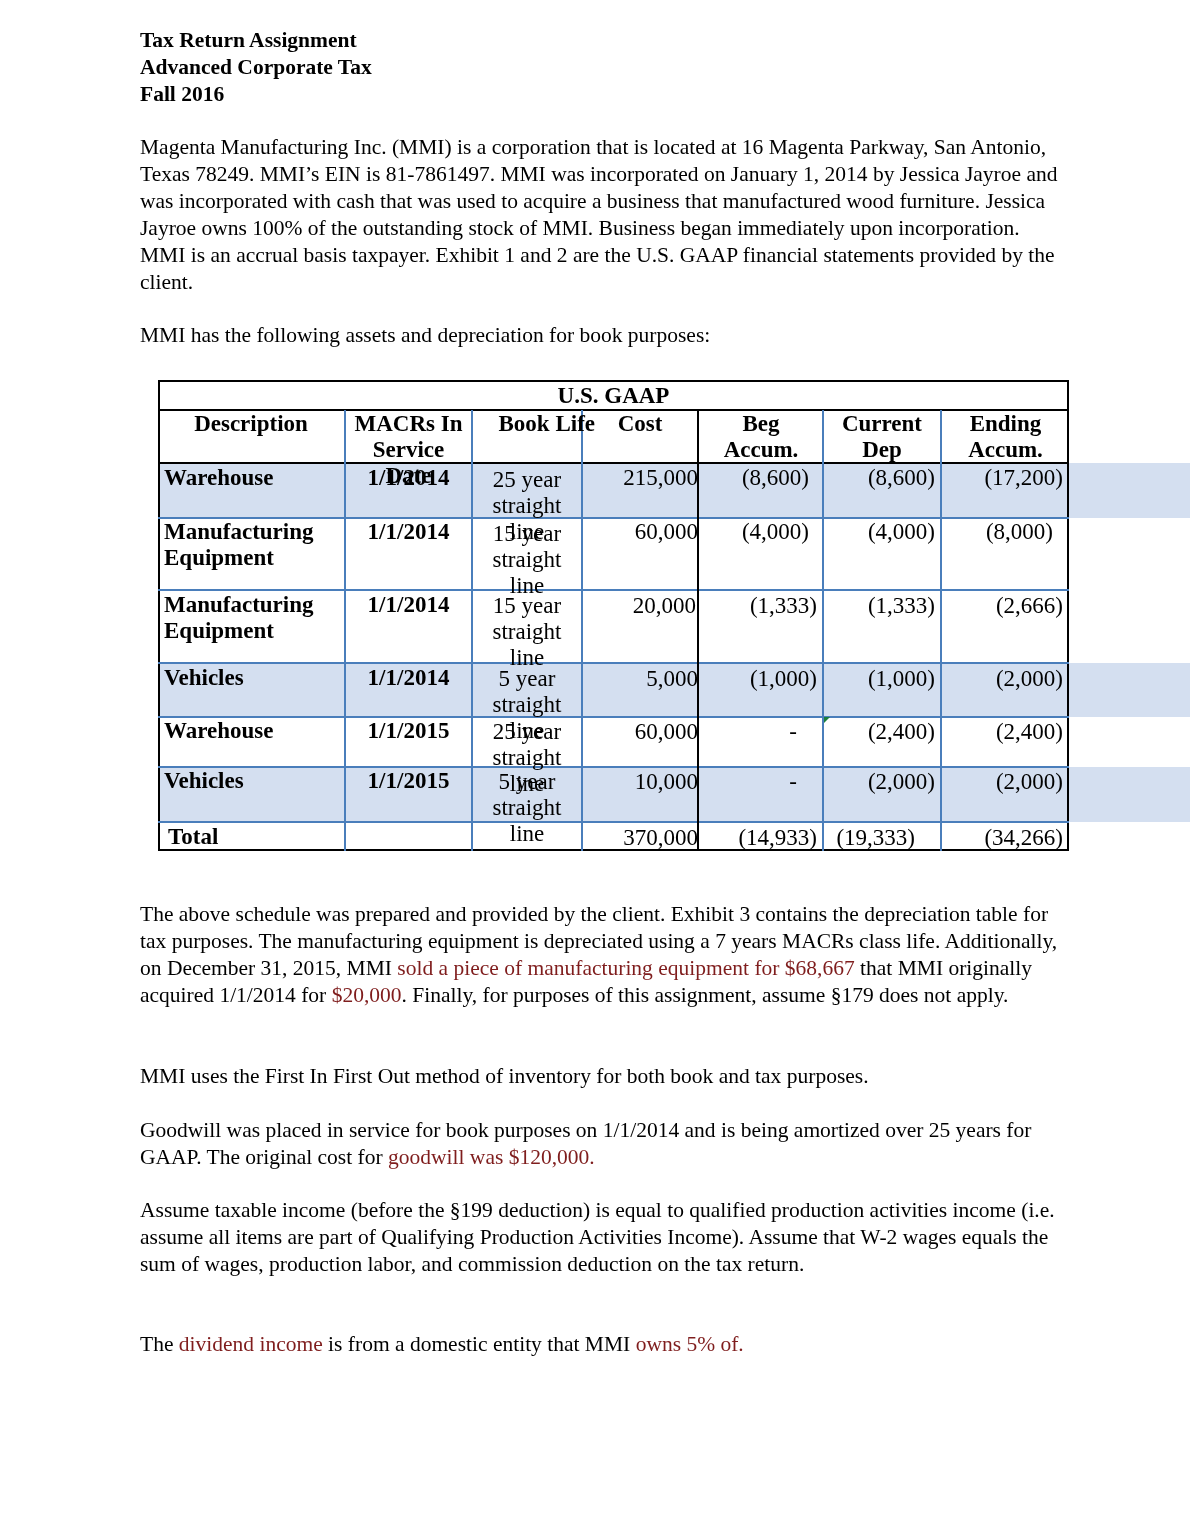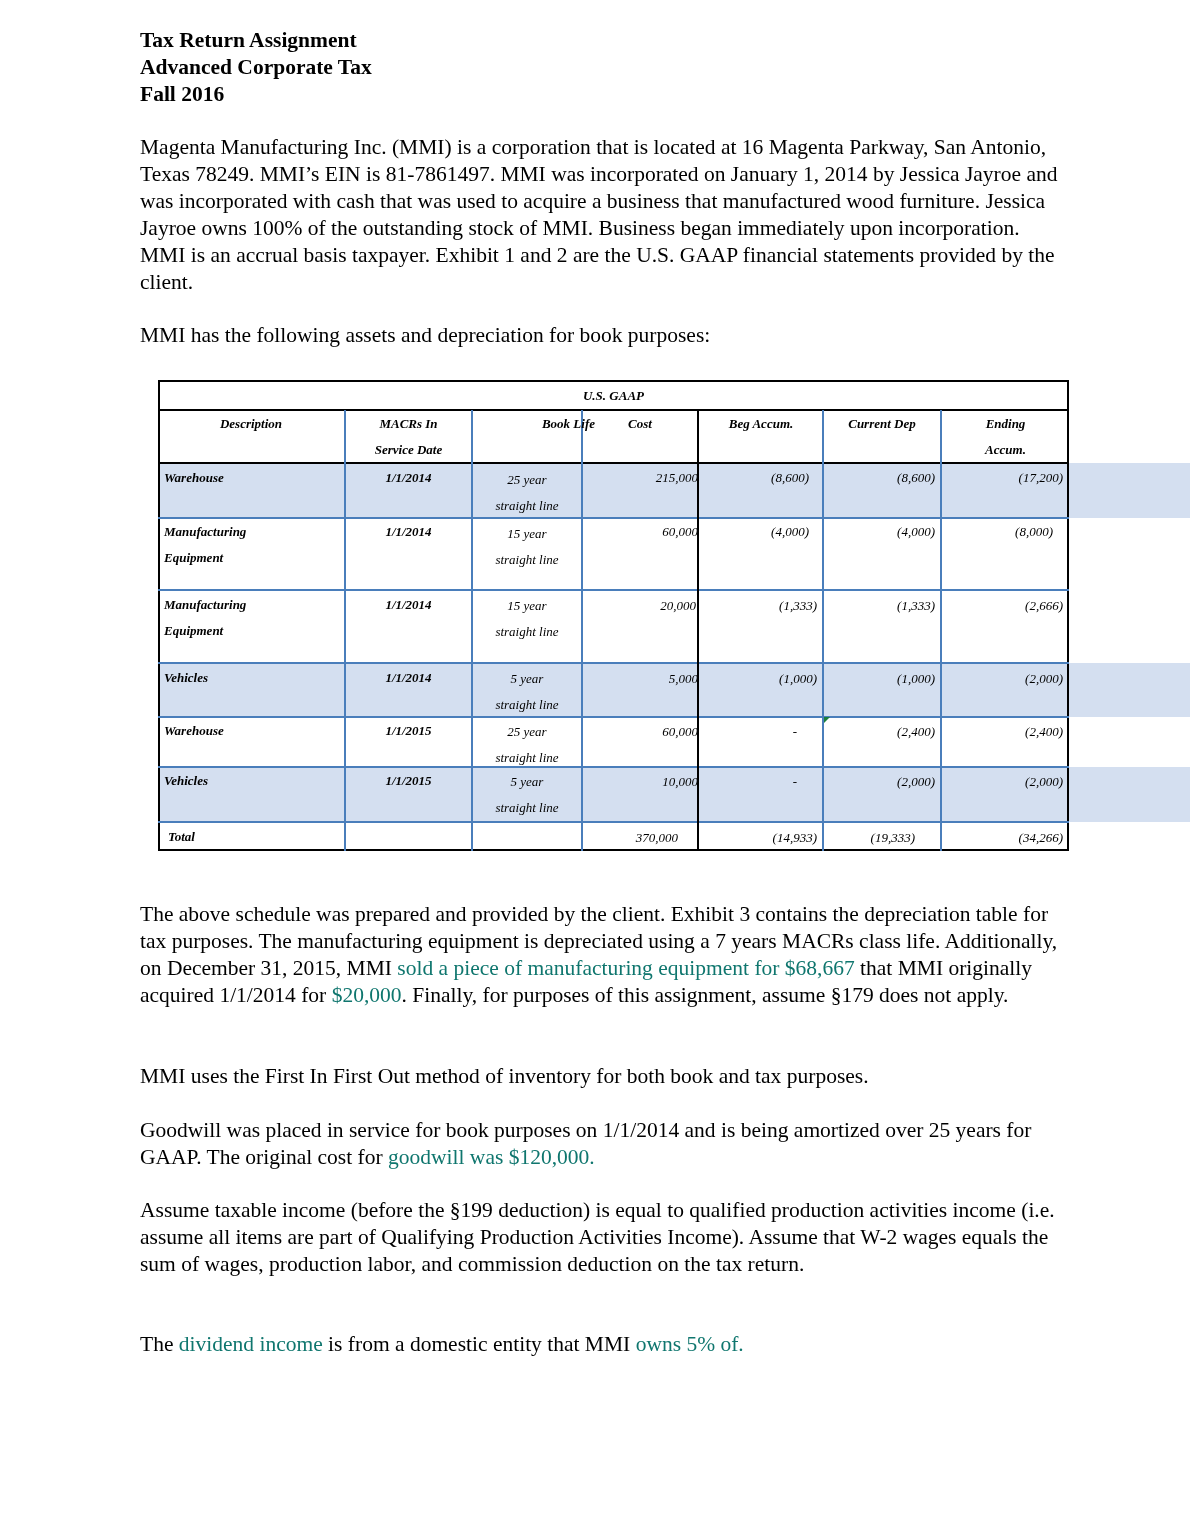--- a/index.html
+++ b/index.html
@@ -1,24 +1,24 @@
 <!DOCTYPE html>
 <html><head>
 <meta charset="utf-8">
 <style>
   html, body { margin:0; padding:0; background:#ffffff; }
   body { width:1190px; height:1540px; position:relative; overflow:hidden;
          font-family:"Liberation Serif", serif; color:#000; }
   .hdr { position:absolute; left:140px; top:27px; font-weight:bold; font-size:21.5px; line-height:27px; }
   .para { position:absolute; left:140px; width:920px; font-size:21.5px; line-height:27px; }
-  .red { color:#0f766e; }
+  .red { color:#7f1d1d; }
   
   .tbl { position:absolute; left:158px; top:380px; width:911px; }
   .band { position:absolute; left:0; width:1032px; background:#d4dff0; }
-  .cell { position:absolute; box-sizing:border-box; font-size:13px; line-height:26px; padding:0 4px;font-style:italic; }
+  .cell { position:absolute; box-sizing:border-box; font-size:23px; line-height:26px; padding:0 4px; }
   .b { font-weight:bold; }
   .c { text-align:center; }
   .r { text-align:right; padding-right:6px; }
   .vline { position:absolute; width:2px; background:#4a7ebb; }
   .vline.blk { background:#000; width:2px; }
   .hline { position:absolute; left:0; width:911px; height:2px; background:#4a7ebb; }
   .hline.blk { background:#000; }
   .frame { position:absolute; left:0; top:0; width:911px; box-sizing:border-box; border:2px solid #000; }
   .gtri { position:absolute; left:666px; top:337px; width:0; height:0;
           border-top:6px solid #1a7f3c; border-right:6px solid transparent; }
@@ -155,21 +155,21 @@
       <div>straight line</div>
     </div>
     <div class="cell r" style="left:424px;top:389px;width:116px;padding-right:0;">10,000</div>
     <div class="cell r" style="left:541px;top:389px;width:124px;padding-right:26px;">-</div>
     <div class="cell r" style="left:665px;top:389px;width:118px;">(2,000)</div>
     <div class="cell r" style="left:784px;top:389px;width:127px;">(2,000)</div>
   </div>
 
   <div>
     <div class="cell b" style="left:2px;top:444px;width:152px;padding-left:8px;">Total</div>
-    <div class="cell r" style="left:404px;top:445px;width:116px;padding-right:0;">370,000</div>
+    <div class="cell r" style="left:424px;top:445px;width:116px;padding-right:0;">370,000</div>
     <div class="cell r" style="left:541px;top:445px;width:124px;">(14,933)</div>
     <div class="cell r" style="left:665px;top:445px;width:98px;">(19,333)</div>
     <div class="cell r" style="left:784px;top:445px;width:127px;">(34,266)</div>
   </div>
 </div>
 
 <div class="para" style="top:901px;"><span>The above schedule was prepared and provided by the client.  Exhibit 3 contains the depreciation table for tax purposes.  The manufacturing equipment is depreciated using a 7 years MACRs class life.  Additionally, on December 31, 2015, MMI </span><span class="red">sold a piece of manufacturing equipment for $68,667</span><span> that MMI originally acquired 1/1/2014 for </span><span class="red">$20,000</span><span>.  Finally, for purposes of this assignment, assume §179 does not apply.</span></div>
 
 <div class="para" style="top:1063px;">MMI uses the First In First Out method of inventory for both book and tax purposes.</div>
 

